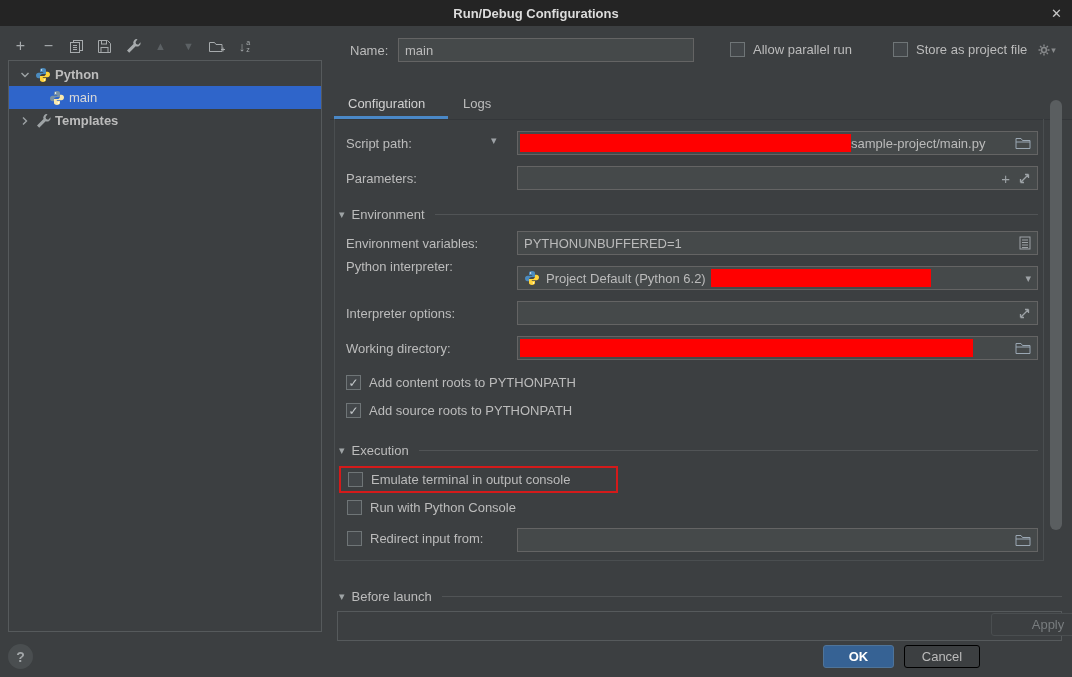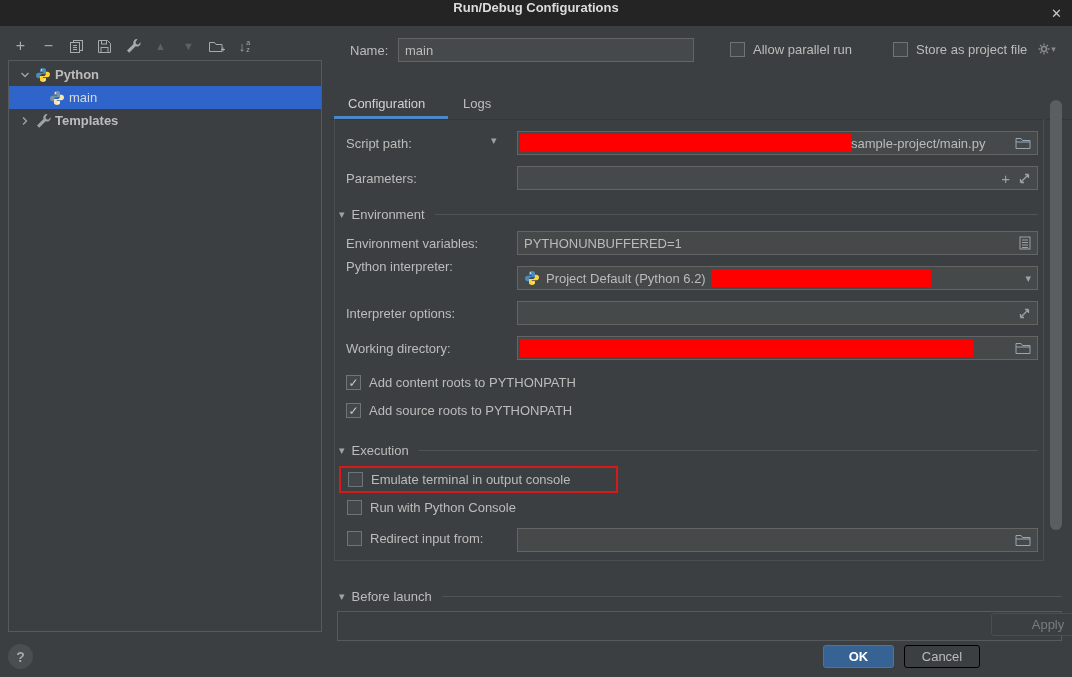--- a/index.html
+++ b/index.html
@@ -2,21 +2,21 @@
 <html><head>
 <meta charset="utf-8">
 <style>
   html,body{margin:0;padding:0;background:#2b2b2b;}
   .dialog{position:relative;width:1072px;height:677px;background:#3c3f41;
     font-family:"Liberation Sans",sans-serif;font-size:13px;color:#bbbbbb;overflow:hidden;}
   .abs{position:absolute;margin-left:17px;}
 
   
   .titlebar{position:absolute;top:0;left:0;width:100%;height:26px;background:#242424;
-    display:flex;justify-content:center;}
+    display:flex;align-items:center;justify-content:center;}
   .title{font-weight:bold;color:#dcdcdc;font-size:13px;}
   .close{position:absolute;right:10px;top:0;height:26px;display:flex;align-items:center;
     color:#c8c8c8;font-size:13px;cursor:default;}
 
   
   .toolbar{position:absolute;left:12px;top:36px;display:flex;align-items:center;gap:11px;height:20px;}
   .tbtn{width:17px;height:18px;display:flex;align-items:center;justify-content:center;
     color:#a7abad;font-size:16px;line-height:1;}
   .tbtn.disabled{color:#5c6164;}
   .sorticon{display:flex;align-items:center;gap:1px;color:#a7abad;}
@@ -37,21 +37,21 @@
     font-size:14px;font-weight:bold;}
 
   
   .field{position:absolute;background:#45494a;border:1px solid #646464;box-sizing:border-box;
     height:24px;display:flex;align-items:center;padding:0 6px;color:#bbbbbb;}
   .lbl{position:absolute;color:#bcbcbc;white-space:nowrap;}
   .red{background:#ff0000;height:18px;flex:none;}
   .ficon{margin-left:auto;display:flex;align-items:center;gap:8px;color:#9da2a6;}
 
   
-  .cbrow{position:absolute;display:flex;align-items:flex-start;gap:8px;color:#bcbcbc;white-space:nowrap;}
+  .cbrow{position:absolute;display:flex;align-items:center;gap:8px;color:#bcbcbc;white-space:nowrap;}
   .cb{width:15px;height:15px;border:1px solid #6f7577;background:#43474a;box-sizing:border-box;
     display:inline-flex;align-items:center;justify-content:center;font-size:12px;color:#c3c7c9;flex:none;}
 
   
   .section{position:absolute;display:flex;align-items:center;color:#bcbcbc;}
   .section .tri{color:#9ea3a5;font-size:11px;margin-right:7px;}
   .section .hr{flex:1;height:1px;background:#515456;margin-left:10px;}
 
   
   .tab{position:absolute;color:#d0d0d0;}

